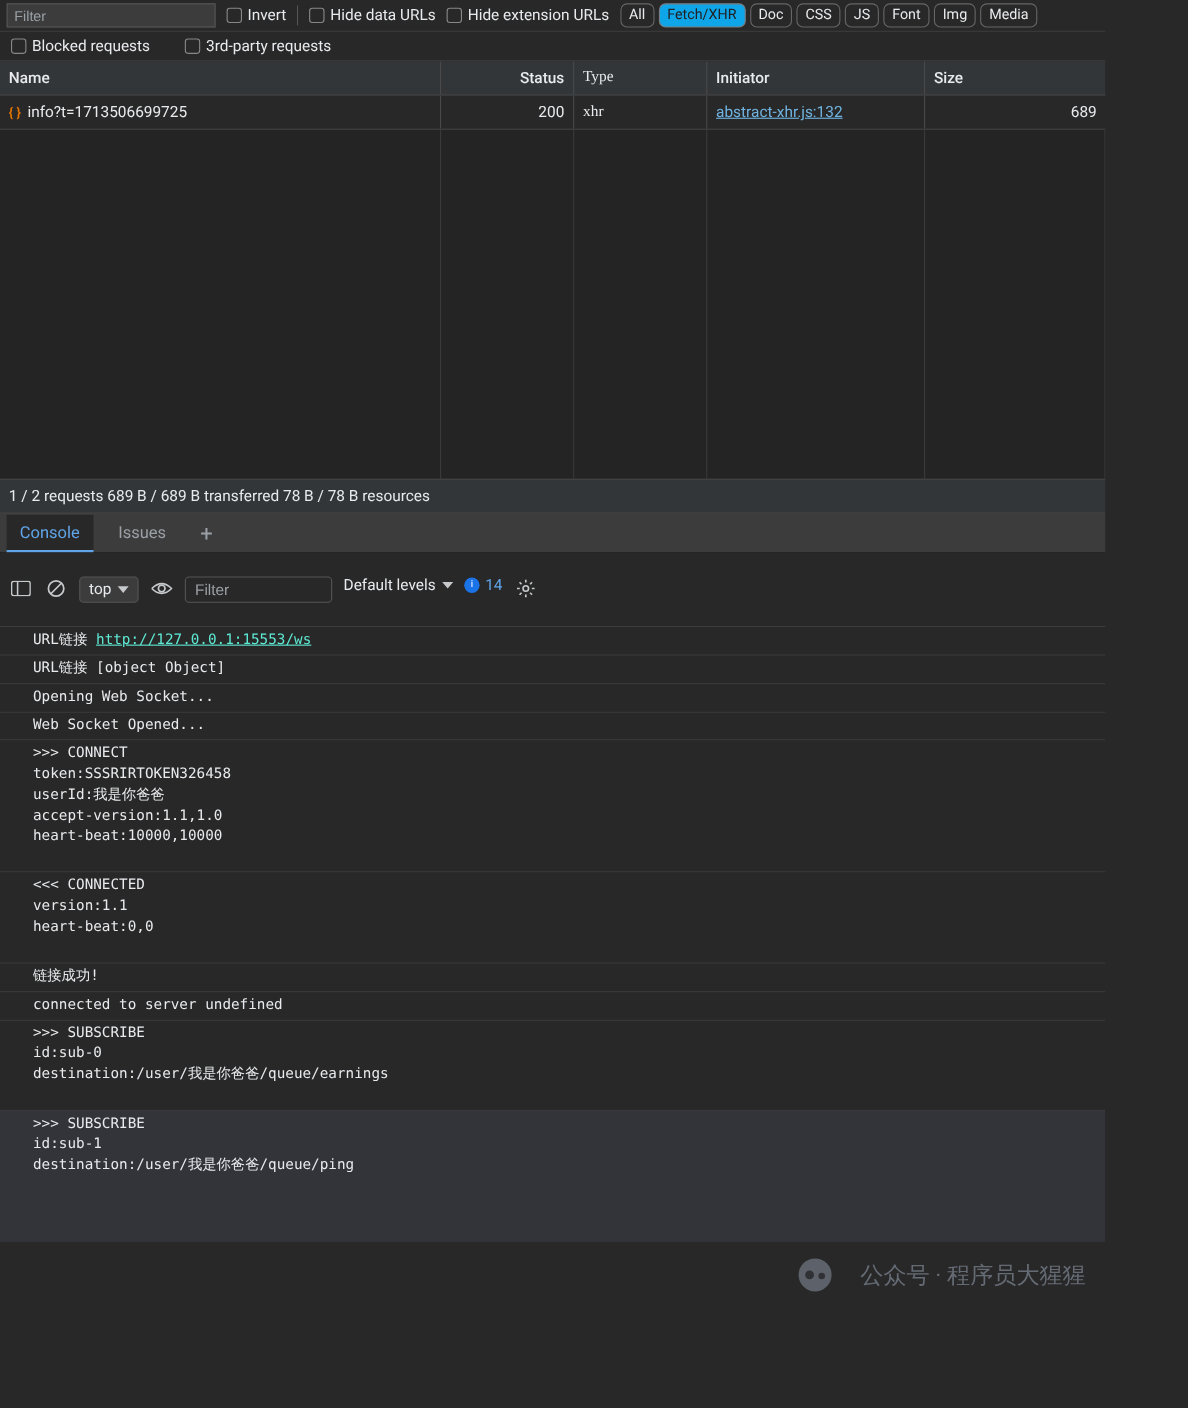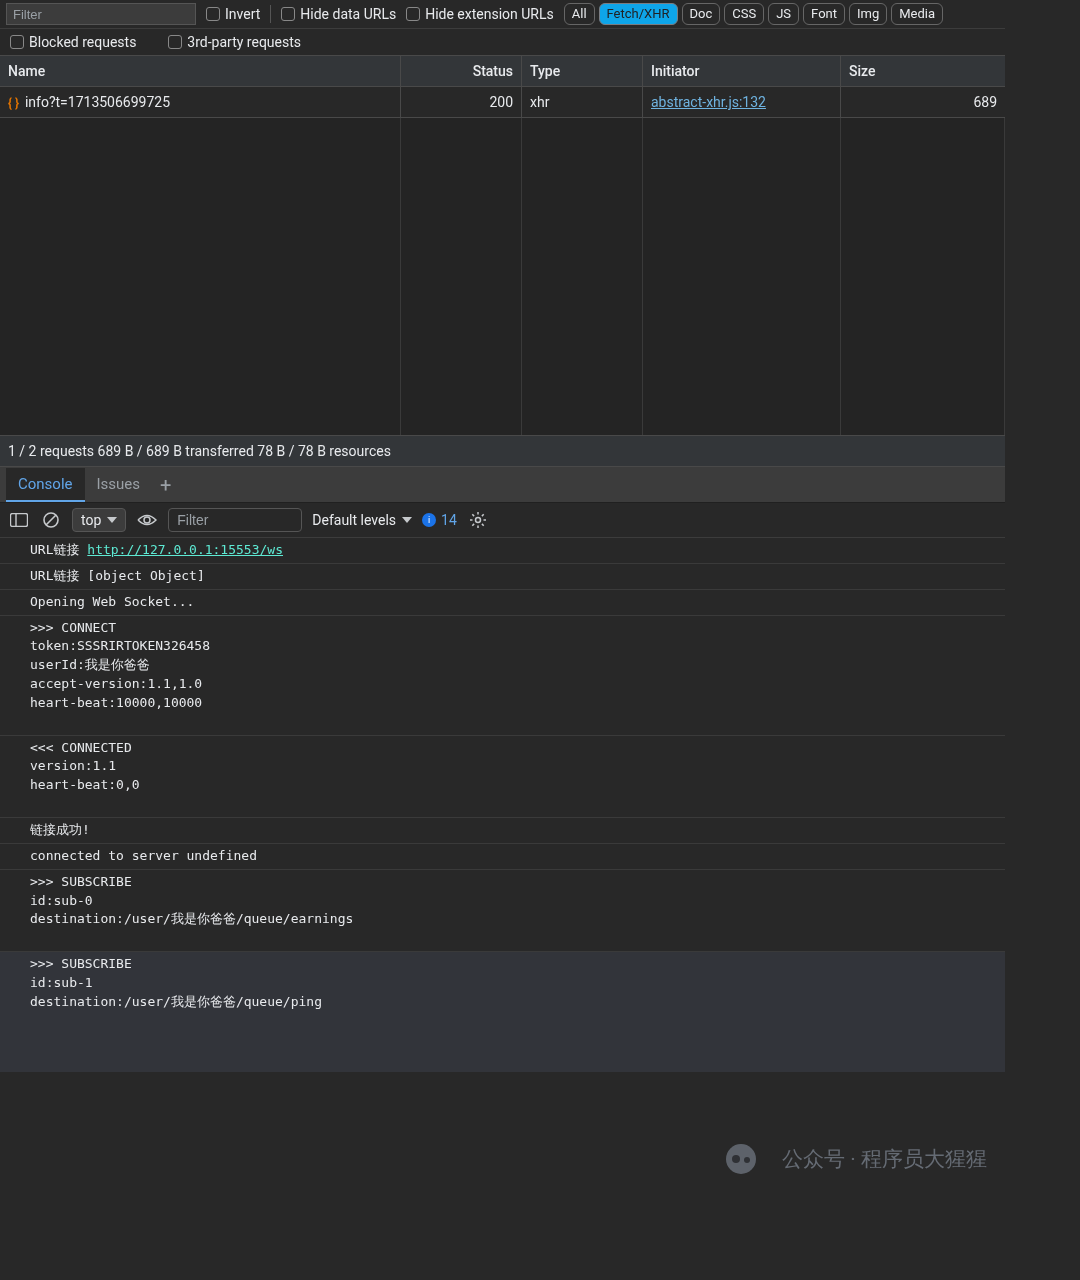--- a/index.html
+++ b/index.html
@@ -62,21 +62,21 @@
   .th, .td {
     padding: 7px 8px;
     font-size: 14px;
     border-right: 1px solid #494949;
     overflow: hidden;
     white-space: nowrap;
   }
   .th { color: #e8eaed; font-weight: 500; }
   .col-name { width: 401px; }
   .col-status { width: 121px; text-align: right; }
-  .col-type { width: 121px; }
+  .col-type { width: 121px; font-family: Liberation Serif, serif; }
   .col-init { width: 198px; }
   .col-size { flex: 1; border-right: none; text-align: left; }
   .trow { display: flex; border-bottom: 1px solid #494949; background: #282828; }
   .td { color: #e8eaed; }
   .td .req-icon { color: #e37400; font-weight: bold; margin-right: 6px; font-size: 12px; }
   .link { color: #6fb3e0; text-decoration: underline; cursor: pointer; }
   .net-body { flex: 1; background: #242424; position: relative; }
   .col-lines { position: absolute; inset: 0; display: flex; pointer-events: none; }
   .col-lines div { border-right: 1px solid #3a3a3a; }
   .net-status {
@@ -87,38 +87,38 @@
     font-size: 14px;
     color: #e8eaed;
   }
   
   .drawer-tabs {
     display: flex;
     align-items: center;
     background: #3c3c3c;
     border-bottom: 1px solid #202020;
     height: 36px;
-    gap: 0;
+    gap: 11px;
     padding: 0 6px;
   }
   .dtab {
     padding: 7px 12px;
     font-size: 15px;
     color: #9aa0a6;
     cursor: pointer;
     border-bottom: 2px solid transparent;
   }
   .dtab.active { color: #61a5e8; border-bottom: 2px solid #61a5e8; background: #282828; }
   .plus { color: #9aa0a6; font-size: 20px; padding: 0 8px; cursor: pointer; }
   
   .console-toolbar {
     display: flex;
-    align-items: center;
+    align-items: flex-start;
     gap: 10px;
-    padding: 5px 8px;
+    padding: 21px 8px;
     background: #282828;
     border-bottom: 1px solid #3c3c3c;
   }
   .icon-btn { width: 22px; height: 22px; display: flex; align-items: center; justify-content: center; color: #c6c9cc; cursor: pointer; }
   .ctx-sel {
     background: #3c3c3c;
     border: 1px solid #555;
     border-radius: 4px;
     padding: 3px 8px;
     display: flex;
@@ -290,20 +290,21 @@
           <line x1="12.9" y1="5.1" x2="14.7" y2="3.3"></line>
         </g>
       </svg>
   </div>
 </div>
 
 <div class="console-log">
   <div class="log-row"><span>URL链接 </span><span class="log-link">http://127.0.0.1:15553/ws</span></div>
   <div class="log-row">URL链接 [object Object]</div>
   <div class="log-row">Opening Web Socket...</div>
+  <div class="log-row">Web Socket Opened...</div>
   <div class="log-row">&gt;&gt;&gt; CONNECT
 token:SSSRIRTOKEN326458
 userId:我是你爸爸
 accept-version:1.1,1.0
 heart-beat:10000,10000
 
 </div>
   <div class="log-row">&lt;&lt;&lt; CONNECTED
 version:1.1
 heart-beat:0,0

